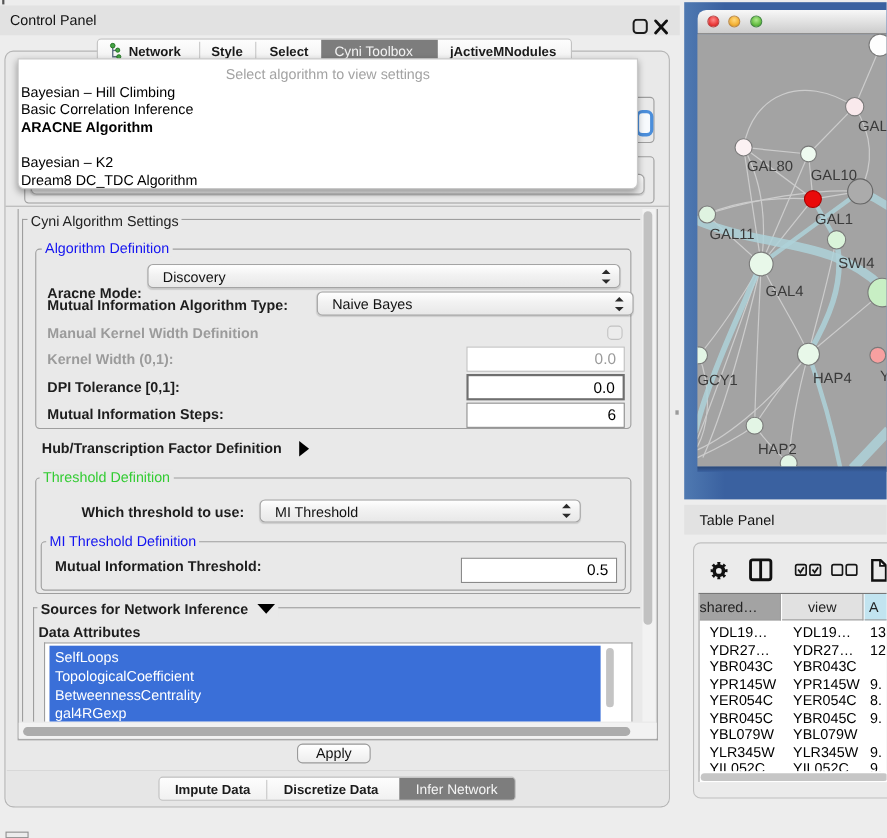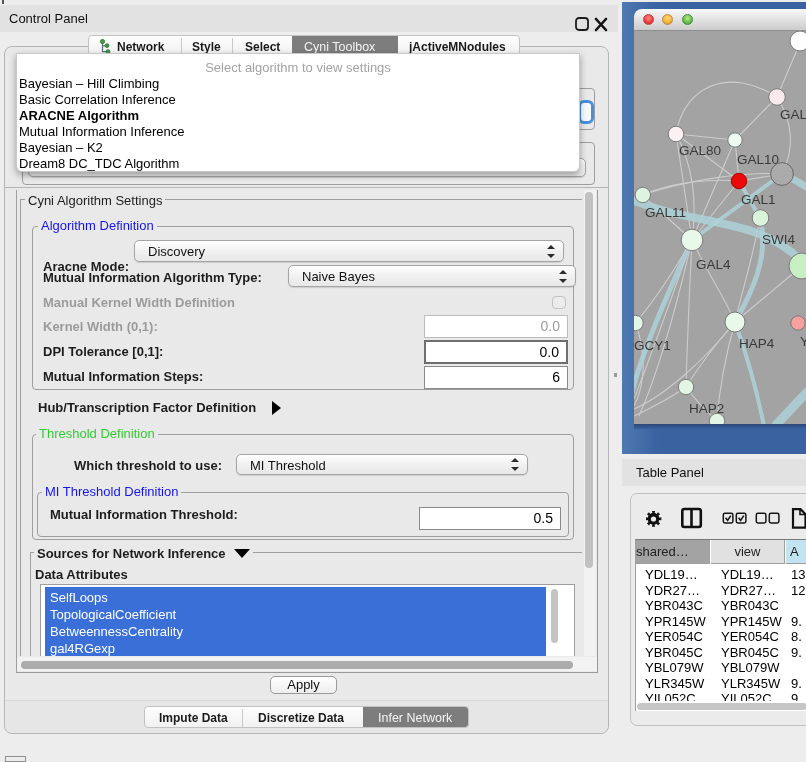--- a/index.html
+++ b/index.html
@@ -55,21 +55,20 @@
 <div class="grp" style="left:22px; top:142px; width:573px; height:43px;"></div>
 <div class="abs" style="left:578px; top:100px; width:16px; height:24px; border:3px solid #4b8edb; border-radius:6px; background:#f7fafd;"></div>
 <div class="combo" style="left:28px; top:158px; width:558px; height:19px;"></div>
 <div class="abs" style="left:5px; top:187px; width:603px; height:1px; background:#b5b5b5;"></div>
 
 <div class="abs" id="popup" style="left:16px; top:53px; width:564px; height:119px; background:#ffffff; border:1px solid #c9c9c9; border-radius:0 0 6px 6px; box-shadow:0 3px 7px rgba(0,0,0,0.35); font-size:13px; color:#000;">
   <div style="position:absolute; left:0; top:6px; width:100%; text-align:center; color:#a3a3a3;">Select algorithm to view settings</div>
   <div style="position:absolute; left:2px; top:22px;">Bayesian – Hill Climbing</div>
   <div style="position:absolute; left:2px; top:38px;">Basic Correlation Inference</div>
   <div style="position:absolute; left:2px; top:54px; font-weight:bold;">ARACNE Algorithm</div>
-  <div style="position:absolute; left:2px; top:70px;">Mutual Information Inference</div>
   <div style="position:absolute; left:2px; top:86px;">Bayesian – K2</div>
   <div style="position:absolute; left:2px; top:102px;">Dream8 DC_TDC Algorithm</div>
 </div>
 
 <div class="abs" style="left:597px; top:190px; width:1px; height:483px; background:#9a9a9a;"></div>
 <div class="abs" style="left:16px; top:672px; width:582px; height:1px; background:#9a9a9a;"></div>
 <div class="abs" style="left:584px; top:190px; width:12px; height:466px; background:#f2f2f2;"></div>
 <div class="abs" style="left:585px; top:192px; width:8px; height:376px; background:#c1c1c1; border-radius:4px;"></div>
 <div class="abs" style="left:17px; top:657px; width:580px; height:14px; background:#f2f2f2;"></div>
 <div class="abs" style="left:21px; top:661px; width:552px; height:8px; background:#acacac; border-radius:4px;"></div>

